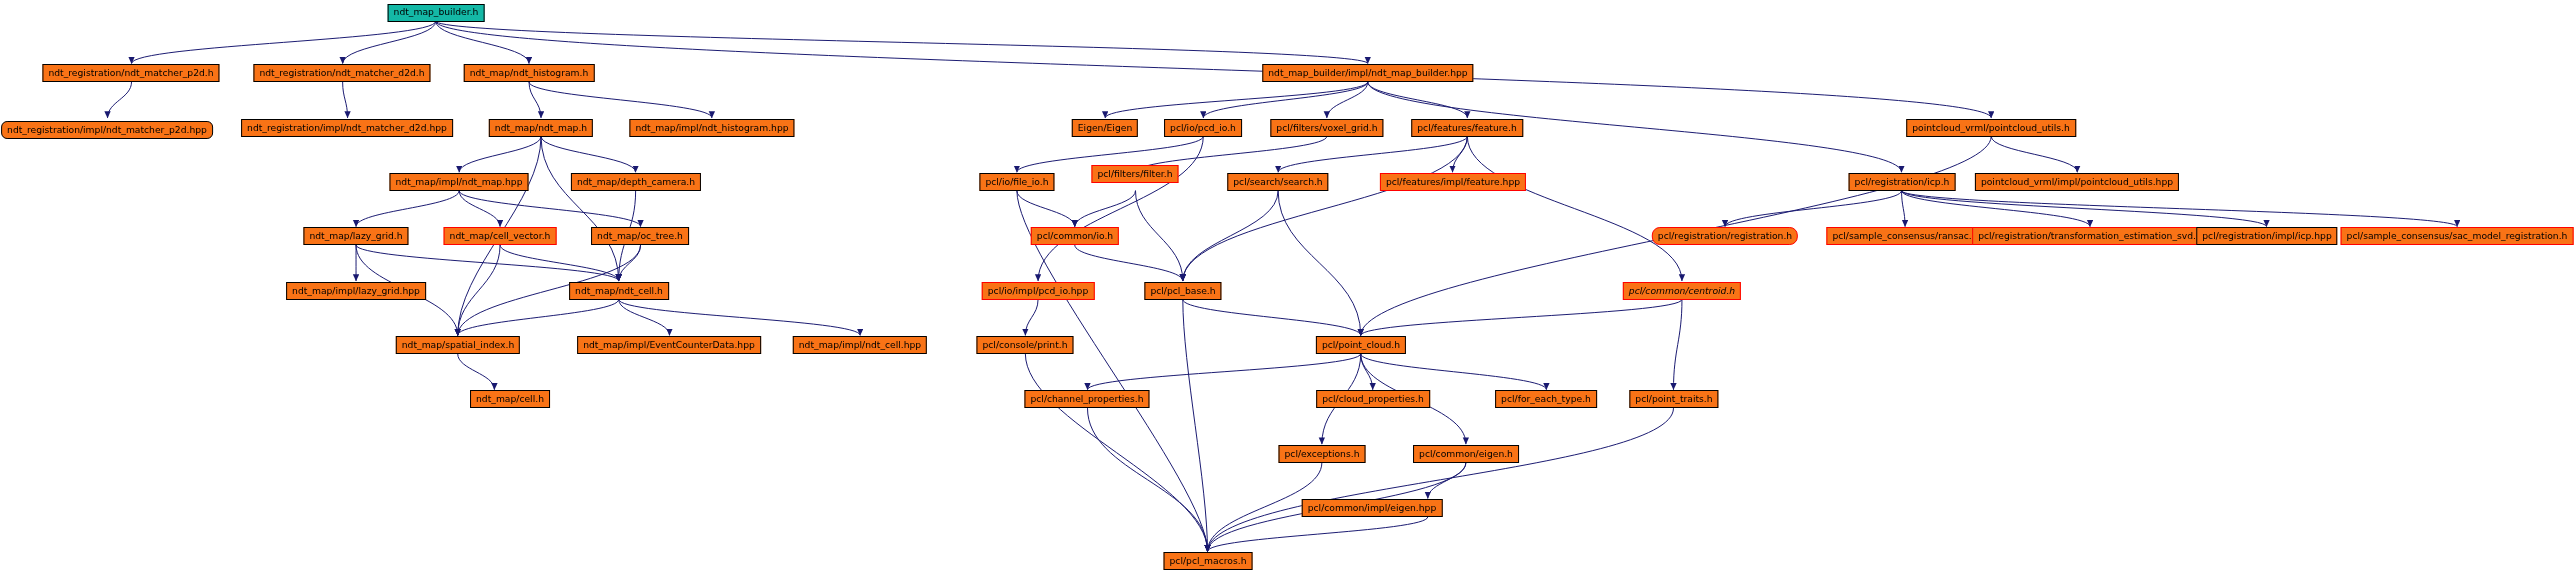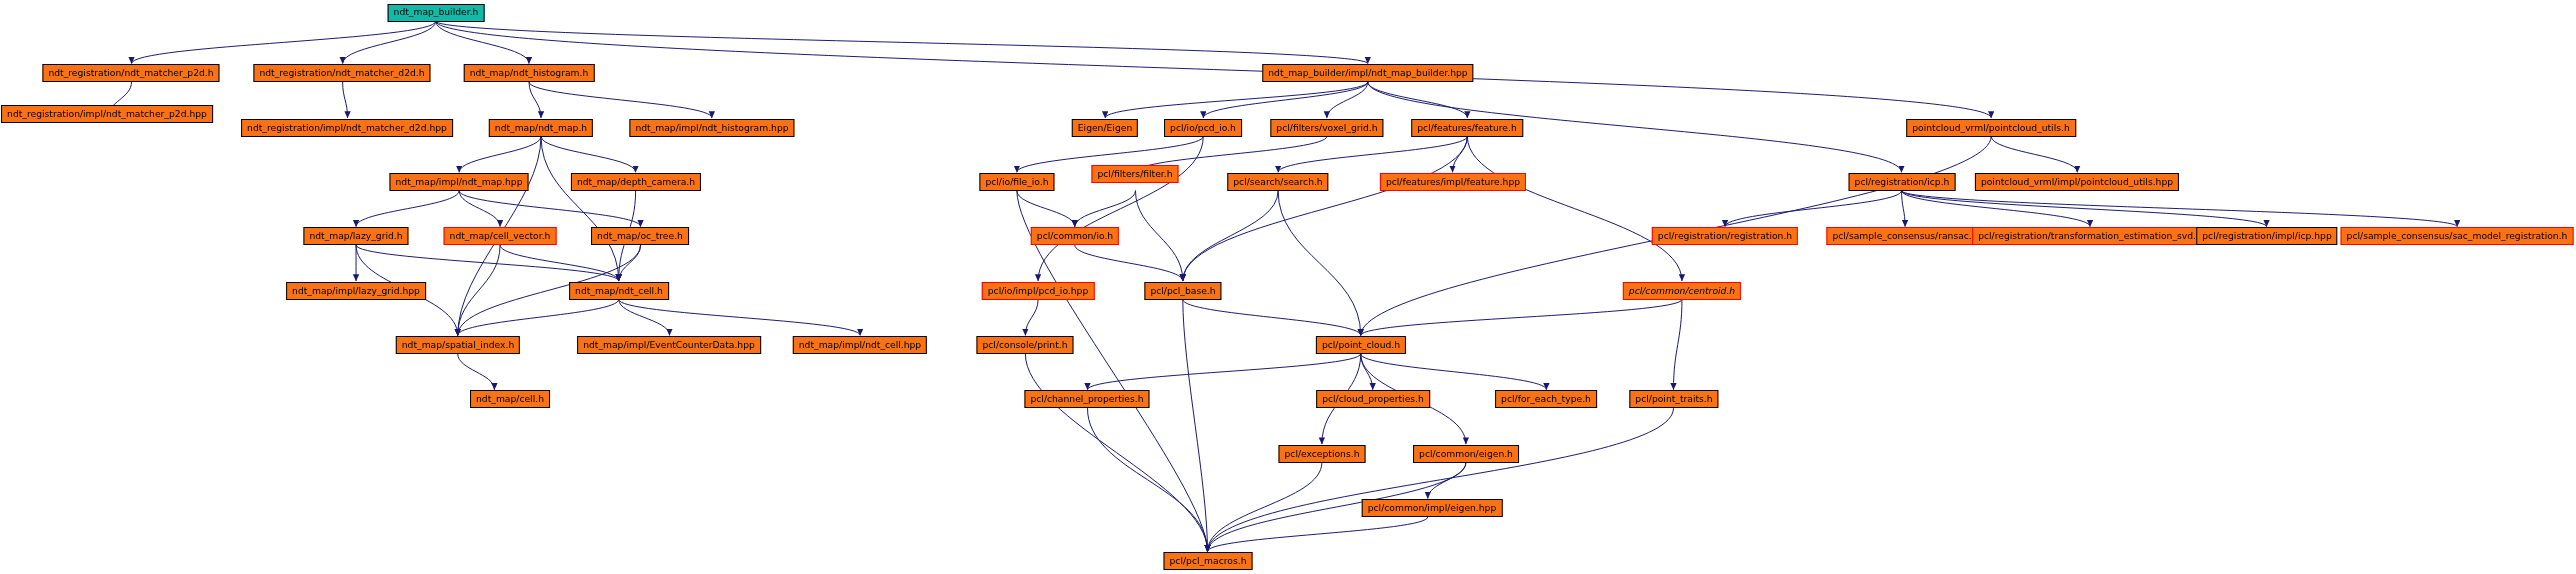--- a/index.html
+++ b/index.html
@@ -129,42 +129,42 @@
         <path d="M2076,655 C2076,711.7 1710,724.3 1710,781" fill="none" stroke="#191970" stroke-width="1.4" marker-end="url(#arrow)"></path>
         <path d="M2022,732 C2022,754.05 1710,758.95 1710,781" fill="none" stroke="#191970" stroke-width="1.4" marker-end="url(#arrow)"></path>
       </g>
   </svg>
 
 <div class="node root" style="left: 436px; top: 3.5px;">ndt_map_builder.h</div>
     <div class="node" style="left: 131px; top: 64px;">ndt_registration/ndt_matcher_p2d.h</div>
     <div class="node" style="left: 342px; top: 64px;">ndt_registration/ndt_matcher_d2d.h</div>
     <div class="node" style="left: 529px; top: 64px;">ndt_map/ndt_histogram.h</div>
     <div class="node" style="left: 1368px; top: 64px;">ndt_map_builder/impl/ndt_map_builder.hpp</div>
-    <div class="node" style="left: 107px; top: 105px;">ndt_registration/impl/ndt_matcher_p2d.hpp</div>
+    <div class="node" style="left: 107px; top: 121px; border-radius: 6px;">ndt_registration/impl/ndt_matcher_p2d.hpp</div>
     <div class="node" style="left: 347px; top: 119px;">ndt_registration/impl/ndt_matcher_d2d.hpp</div>
     <div class="node" style="left: 541px; top: 119px;">ndt_map/ndt_map.h</div>
     <div class="node" style="left: 712px; top: 119px;">ndt_map/impl/ndt_histogram.hpp</div>
     <div class="node" style="left: 1105px; top: 119px;">Eigen/Eigen</div>
     <div class="node" style="left: 1203px; top: 119px;">pcl/io/pcd_io.h</div>
     <div class="node" style="left: 1327px; top: 119px;">pcl/filters/voxel_grid.h</div>
     <div class="node" style="left: 1467px; top: 119px;">pcl/features/feature.h</div>
     <div class="node" style="left: 1991px; top: 119px;">pointcloud_vrml/pointcloud_utils.h</div>
     <div class="node" style="left: 459px; top: 173px;">ndt_map/impl/ndt_map.hpp</div>
     <div class="node" style="left: 636px; top: 173px;">ndt_map/depth_camera.h</div>
     <div class="node" style="left: 1017px; top: 173px;">pcl/io/file_io.h</div>
     <div class="node truncated" style="left: 1135px; top: 165px;">pcl/filters/filter.h</div>
     <div class="node" style="left: 1278px; top: 173px;">pcl/search/search.h</div>
     <div class="node truncated" style="left: 1453px; top: 173px;">pcl/features/impl/feature.hpp</div>
     <div class="node" style="left: 1902px; top: 173px;">pcl/registration/icp.h</div>
     <div class="node" style="left: 2077px; top: 173px;">pointcloud_vrml/impl/pointcloud_utils.hpp</div>
     <div class="node" style="left: 356px; top: 227px;">ndt_map/lazy_grid.h</div>
     <div class="node truncated" style="left: 500px; top: 227px;">ndt_map/cell_vector.h</div>
     <div class="node" style="left: 640px; top: 227px;">ndt_map/oc_tree.h</div>
     <div class="node truncated" style="left: 1075px; top: 227px;">pcl/common/io.h</div>
-    <div class="node truncated" style="left: 1725px; top: 227px;">pcl/registration/registration.h</div>
+    <div class="node truncated" style="left: 1725px; top: 227px; border-radius: 8px;">pcl/registration/registration.h</div>
     <div class="node truncated" style="left: 1905px; top: 227px;">pcl/sample_consensus/ransac.h</div>
     <div class="node truncated" style="left: 2090px; top: 227px;">pcl/registration/transformation_estimation_svd.h</div>
     <div class="node" style="left: 2267px; top: 227px;">pcl/registration/impl/icp.hpp</div>
     <div class="node truncated" style="left: 2457px; top: 227px;">pcl/sample_consensus/sac_model_registration.h</div>
     <div class="node" style="left: 356px; top: 282px;">ndt_map/impl/lazy_grid.hpp</div>
     <div class="node" style="left: 619px; top: 282px;">ndt_map/ndt_cell.h</div>
     <div class="node truncated" style="left: 1038px; top: 282px;">pcl/io/impl/pcd_io.hpp</div>
     <div class="node" style="left: 1183px; top: 282px;">pcl/pcl_base.h</div>
     <div class="node truncated" style="left: 1682px; top: 282px; font-style: italic;">pcl/common/centroid.h</div>
     <div class="node" style="left: 458px; top: 336px;">ndt_map/spatial_index.h</div>
@@ -172,16 +172,16 @@
     <div class="node" style="left: 860px; top: 336px;">ndt_map/impl/ndt_cell.hpp</div>
     <div class="node" style="left: 1025px; top: 336px;">pcl/console/print.h</div>
     <div class="node" style="left: 1361px; top: 336px;">pcl/point_cloud.h</div>
     <div class="node" style="left: 510px; top: 390px;">ndt_map/cell.h</div>
     <div class="node" style="left: 1087px; top: 390px;">pcl/channel_properties.h</div>
     <div class="node" style="left: 1373px; top: 390px;">pcl/cloud_properties.h</div>
     <div class="node" style="left: 1546px; top: 390px;">pcl/for_each_type.h</div>
     <div class="node" style="left: 1674px; top: 390px;">pcl/point_traits.h</div>
     <div class="node" style="left: 1322px; top: 445px;">pcl/exceptions.h</div>
     <div class="node" style="left: 1466px; top: 445px;">pcl/common/eigen.h</div>
-    <div class="node" style="left: 1432px; top: 499px;">pcl/common/impl/eigen.hpp</div>
+    <div class="node" style="left: 1372px; top: 499px;">pcl/common/impl/eigen.hpp</div>
     <div class="node" style="left: 1208px; top: 552px;">pcl/pcl_macros.h</div>
   </div>
 
 
 </body></html>

